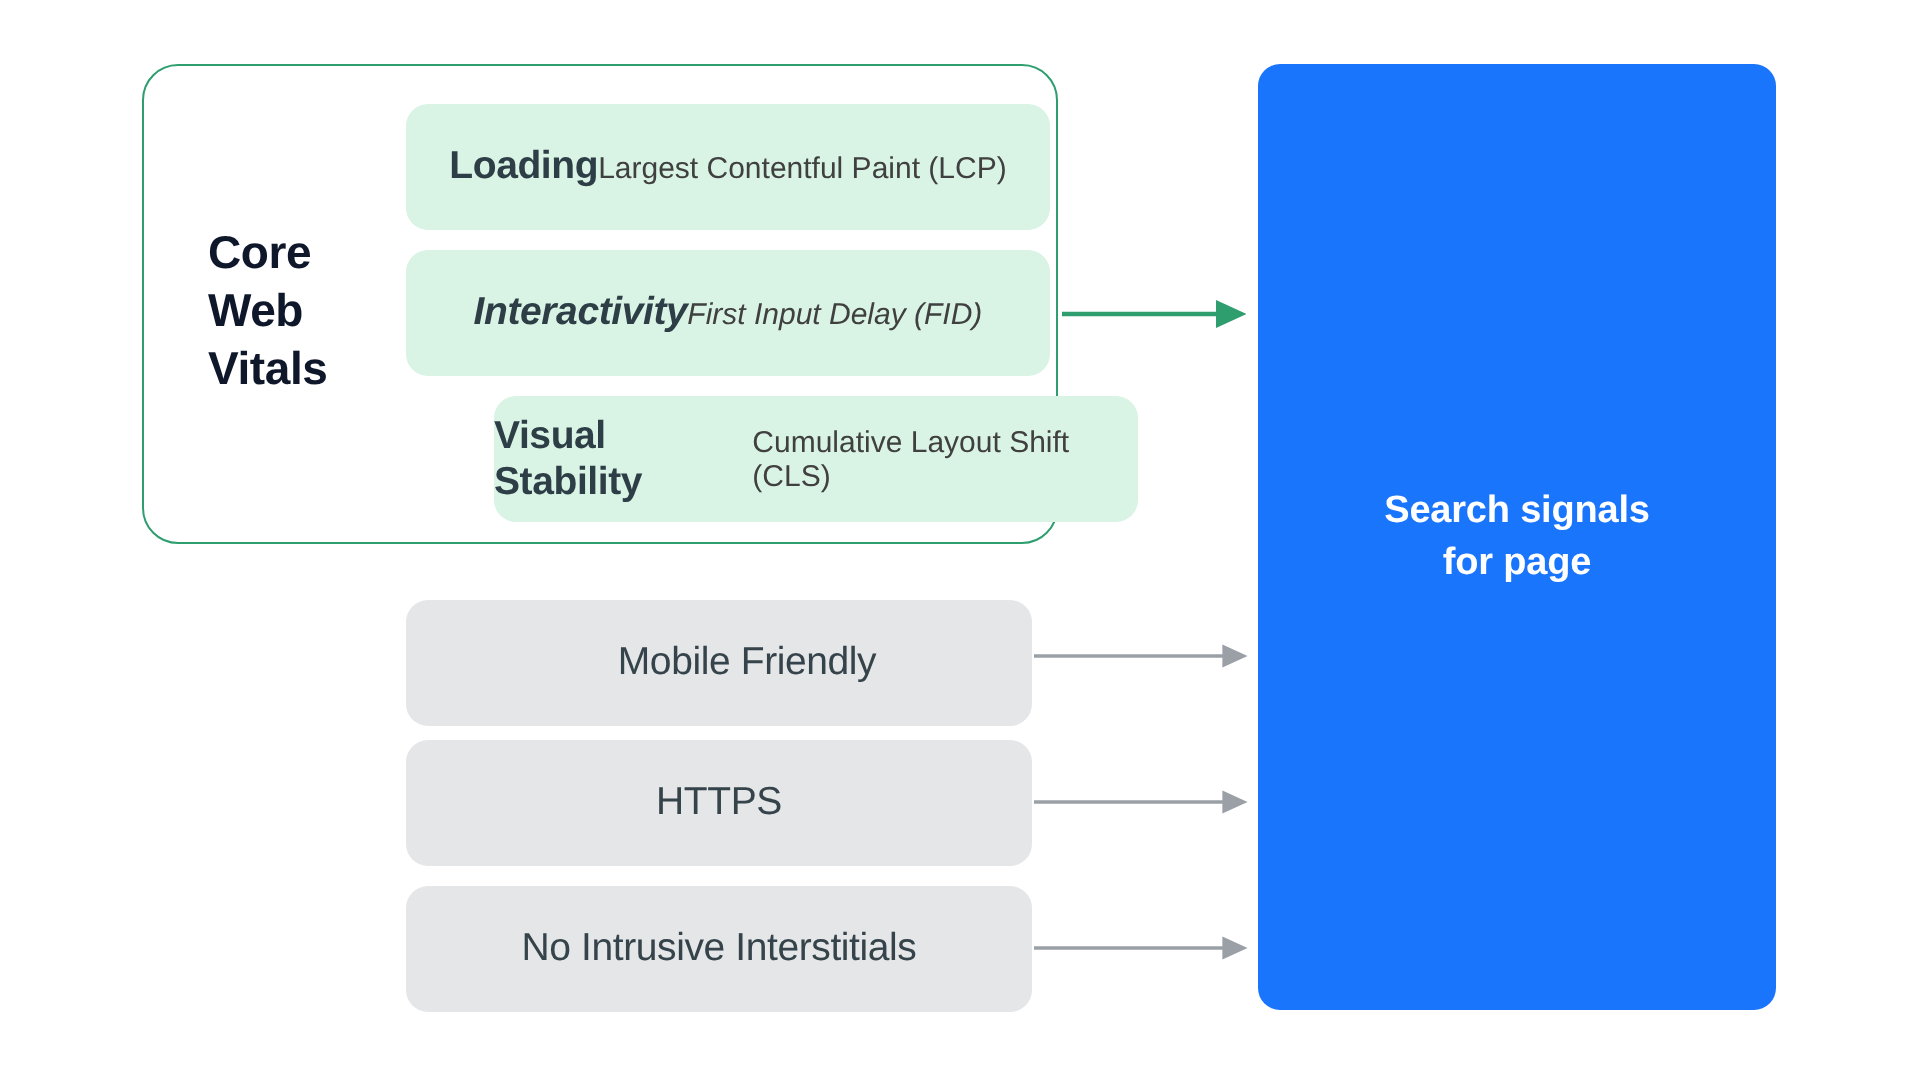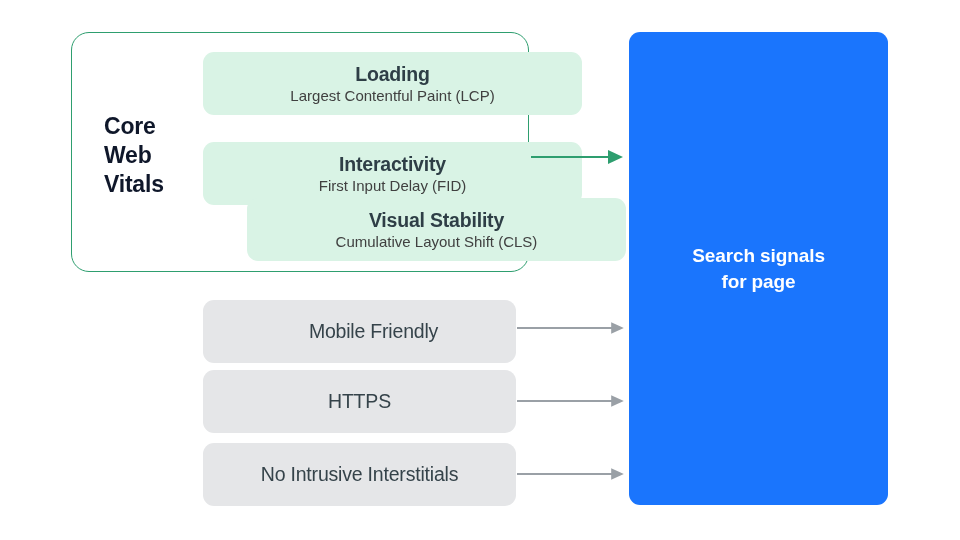--- a/index.html
+++ b/index.html
@@ -43,32 +43,32 @@
     font-weight: bold;
     line-height: 29px;
     letter-spacing: -0.2px;
   }
   .cwv-label span { display: block; }
 
   
   .metric-card {
     position: absolute;
     left: 203px;
-    width: 379px;
+    width: 322px;
     height: 63px;
     background: #d9f3e5;
     border-radius: 11px;
     box-sizing: border-box;
     display: flex;
-    flex-direction: column;
+    flex-direction: row;
     align-items: center;
     justify-content: center;
   }
   .metric-card.m0 { top: 52px; }
-  .metric-card.m1 { top: 142px; }
+  .metric-card.m1 { top: 125px; font-style: italic; }
   .metric-card.m2 { top: 198px; margin-left: 44px; }
 
   .metric-title {
     font-size: 19.5px;
     font-weight: bold;
     color: #2e3e46;
     letter-spacing: -0.2px;
     line-height: 23px;
   }
   .metric-sub {

